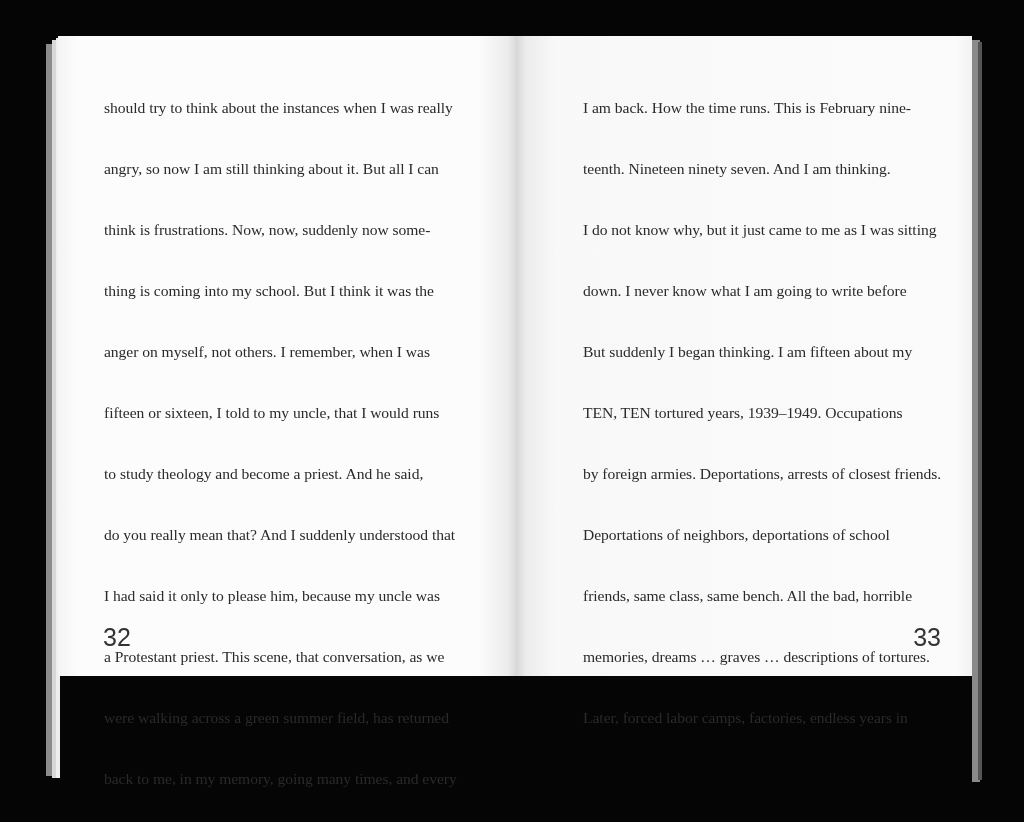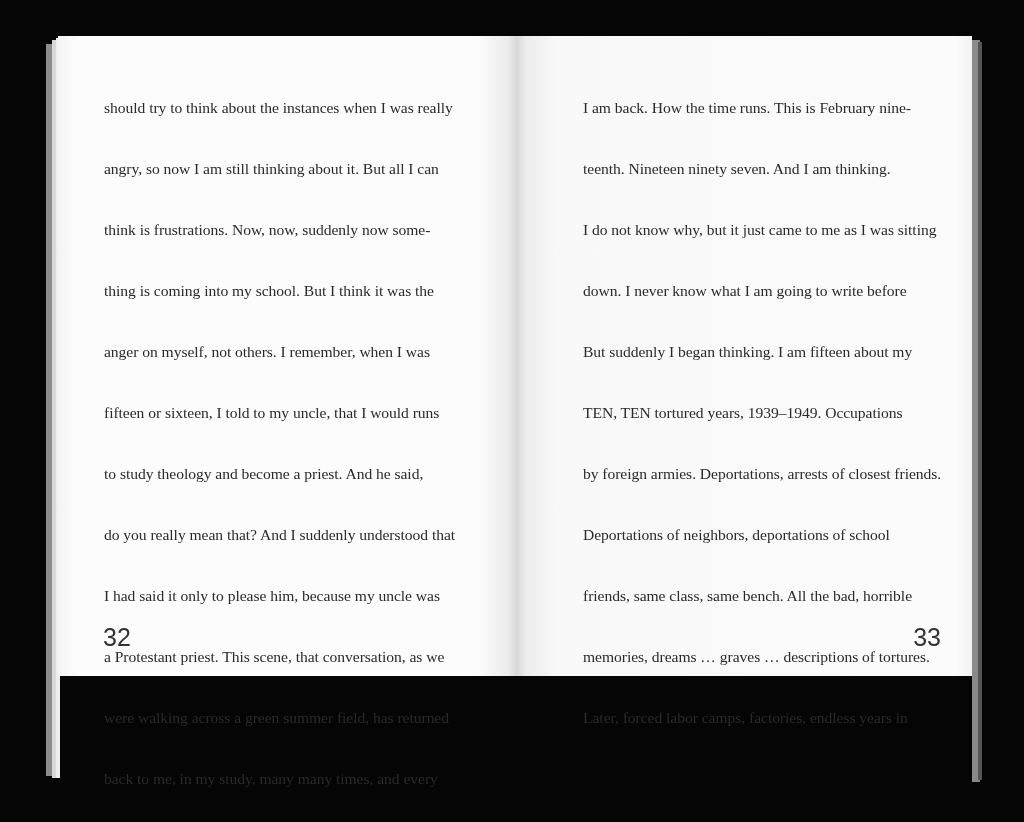--- a/index.html
+++ b/index.html
@@ -56,21 +56,21 @@
     <span class="line">angry, so now I am still thinking about it. But all I can</span>
     <span class="line">think is frustrations. Now, now, suddenly now some-</span>
     <span class="line">thing is coming into my school. But I think it was the</span>
     <span class="line">anger on myself, not others. I remember, when I was</span>
     <span class="line">fifteen or sixteen, I told to my uncle, that I would runs</span>
     <span class="line">to study theology and become a priest. And he said,</span>
     <span class="line">do you really mean that? And I suddenly understood that</span>
     <span class="line">I had said it only to please him, because my uncle was</span>
     <span class="line">a Protestant priest. This scene, that conversation, as we</span>
     <span class="line">were walking across a green summer field, has returned</span>
-    <span class="line">back to me, in my study, many many times, and every</span>
+    <span class="line">back to me, in my memory, going many times, and every</span>
     
     
     
     
     
     
     
     
     
     

